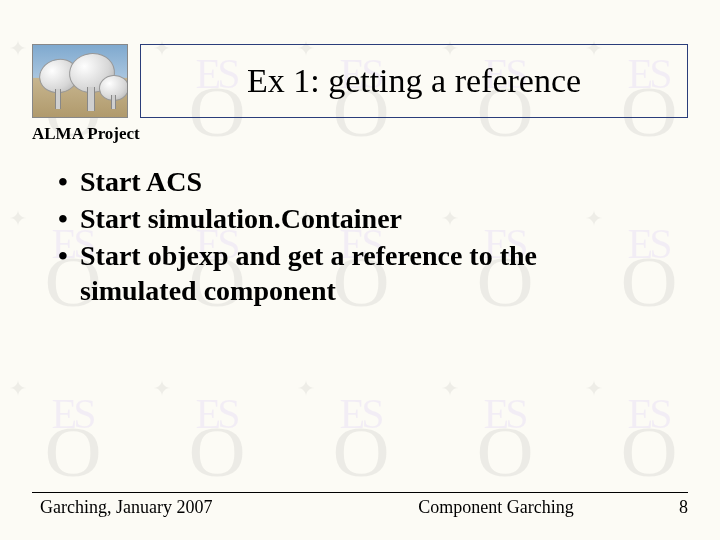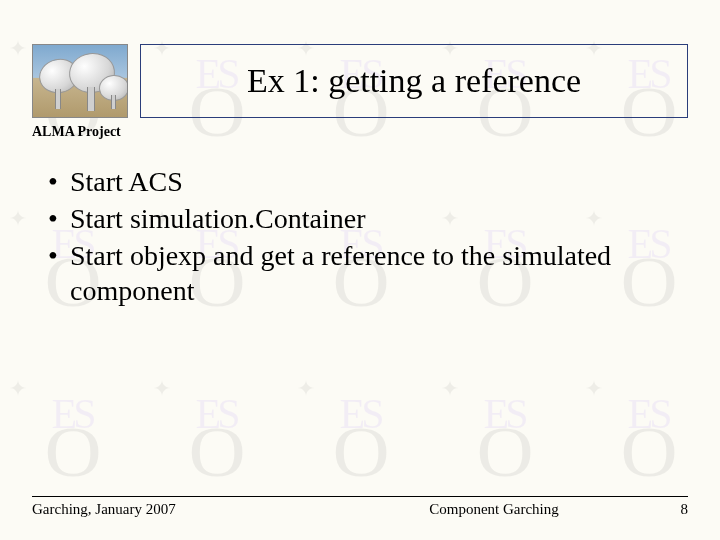--- a/index.html
+++ b/index.html
@@ -94,31 +94,32 @@
   }
   .title-box h1 {
     font-size: 34px;
     font-weight: normal;
     color: #000;
   }
   .project-label {
     position: absolute;
     top: 124px;
     left: 32px;
-    font-size: 14px;
+    font-size: 17px;
     font-weight: bold;
     z-index: 2;
   }
   
   .bullets {
     position: absolute;
     top: 164px;
-    left: 48px;
+    left: 58px;
     right: 60px;
     z-index: 2;
+    font-weight: bold;
   }
   .bullets li {
     list-style: none;
     font-size: 28px;
     line-height: 1.25;
     margin-bottom: 2px;
     padding-left: 22px;
     position: relative;
   }
   .bullets li::before {
@@ -133,21 +134,22 @@
     position: absolute;
     left: 32px; right: 32px; bottom: 22px;
     z-index: 2;
   }
   .footer-rule {
     border-top: 1px solid #000;
     margin-bottom: 4px;
   }
   .footer-row {
     display: flex;
-    font-size: 15px;
+    font-size: 18px;
+    margin-left: 8px;
   }
   .footer-left { flex: 1; text-align: left; }
   .footer-center { flex: 1; text-align: center; }
   .footer-right { width: 40px; text-align: right; }
 </style>
 </head>
 <body>
 
 <div class="watermark">
   <div class="wm-row">

